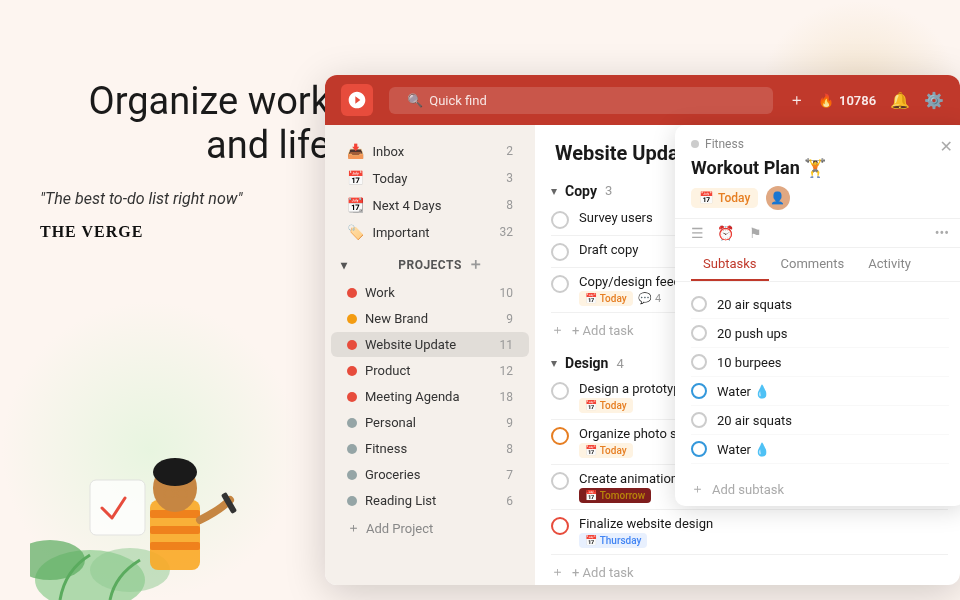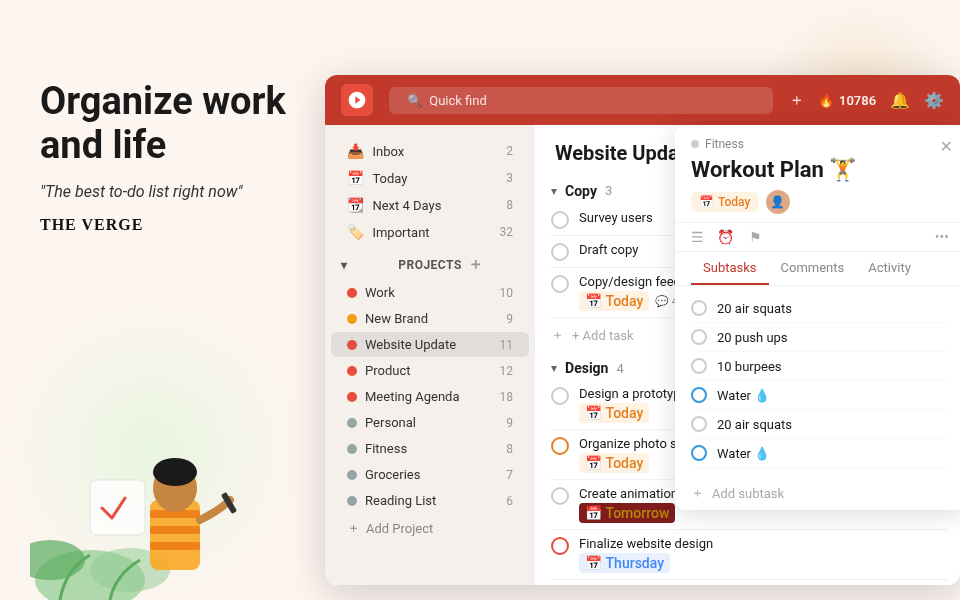--- a/index.html
+++ b/index.html
@@ -33,24 +33,25 @@
     
     .marketing {
       position: absolute;
       left: 40px;
       top: 80px;
       width: 290px;
       z-index: 1;
     }
     .marketing h1 {
       font-size: 38px;
-      font-weight: 700;
+      font-weight: 400;
       color: #1a1a1a;
       line-height: 1.15;
-      margin-bottom: 13px;
+      margin-bottom: 20px;
+      text-align: right;
     }
     .marketing blockquote {
       font-size: 16px;
       color: #333;
       line-height: 1.5;
       margin-bottom: 12px;
       font-style: italic;
     }
     .verge-logo {
       font-family: serif;
@@ -298,21 +299,21 @@
     }
     .task-meta {
       display: flex;
       align-items: center;
       gap: 6px;
       font-size: 11px;
     }
     .task-due {
       padding: 2px 6px;
       border-radius: 4px;
-      font-size: 14px;
+      font-size: 10px;
       font-weight: 500;
       display: flex;
       align-items: center;
       gap: 3px;
     }
     .task-due.today { background: #fef3e2; color: #e67e22; }
     .task-due.tomorrow { background: #7f1d1d; color: #b8860b; }
     .task-due.thursday { background: #e8f0fe; color: #4285f4; }
     .task-comments {
       display: flex;
@@ -350,21 +351,21 @@
     .side-panel-project {
       display: flex;
       align-items: center;
       gap: 6px;
       font-size: 12px;
       color: #888;
       margin-bottom: 6px;
     }
     .side-panel-project .dot { width: 8px; height: 8px; background: #ccc; }
     .side-panel-title {
-      font-size: 22px;
+      font-size: 18px;
       font-weight: 700;
       color: #1a1a1a;
       margin-bottom: 8px;
     }
     .side-panel-due {
       display: flex;
       align-items: center;
       gap: 8px;
     }
     .due-chip {

